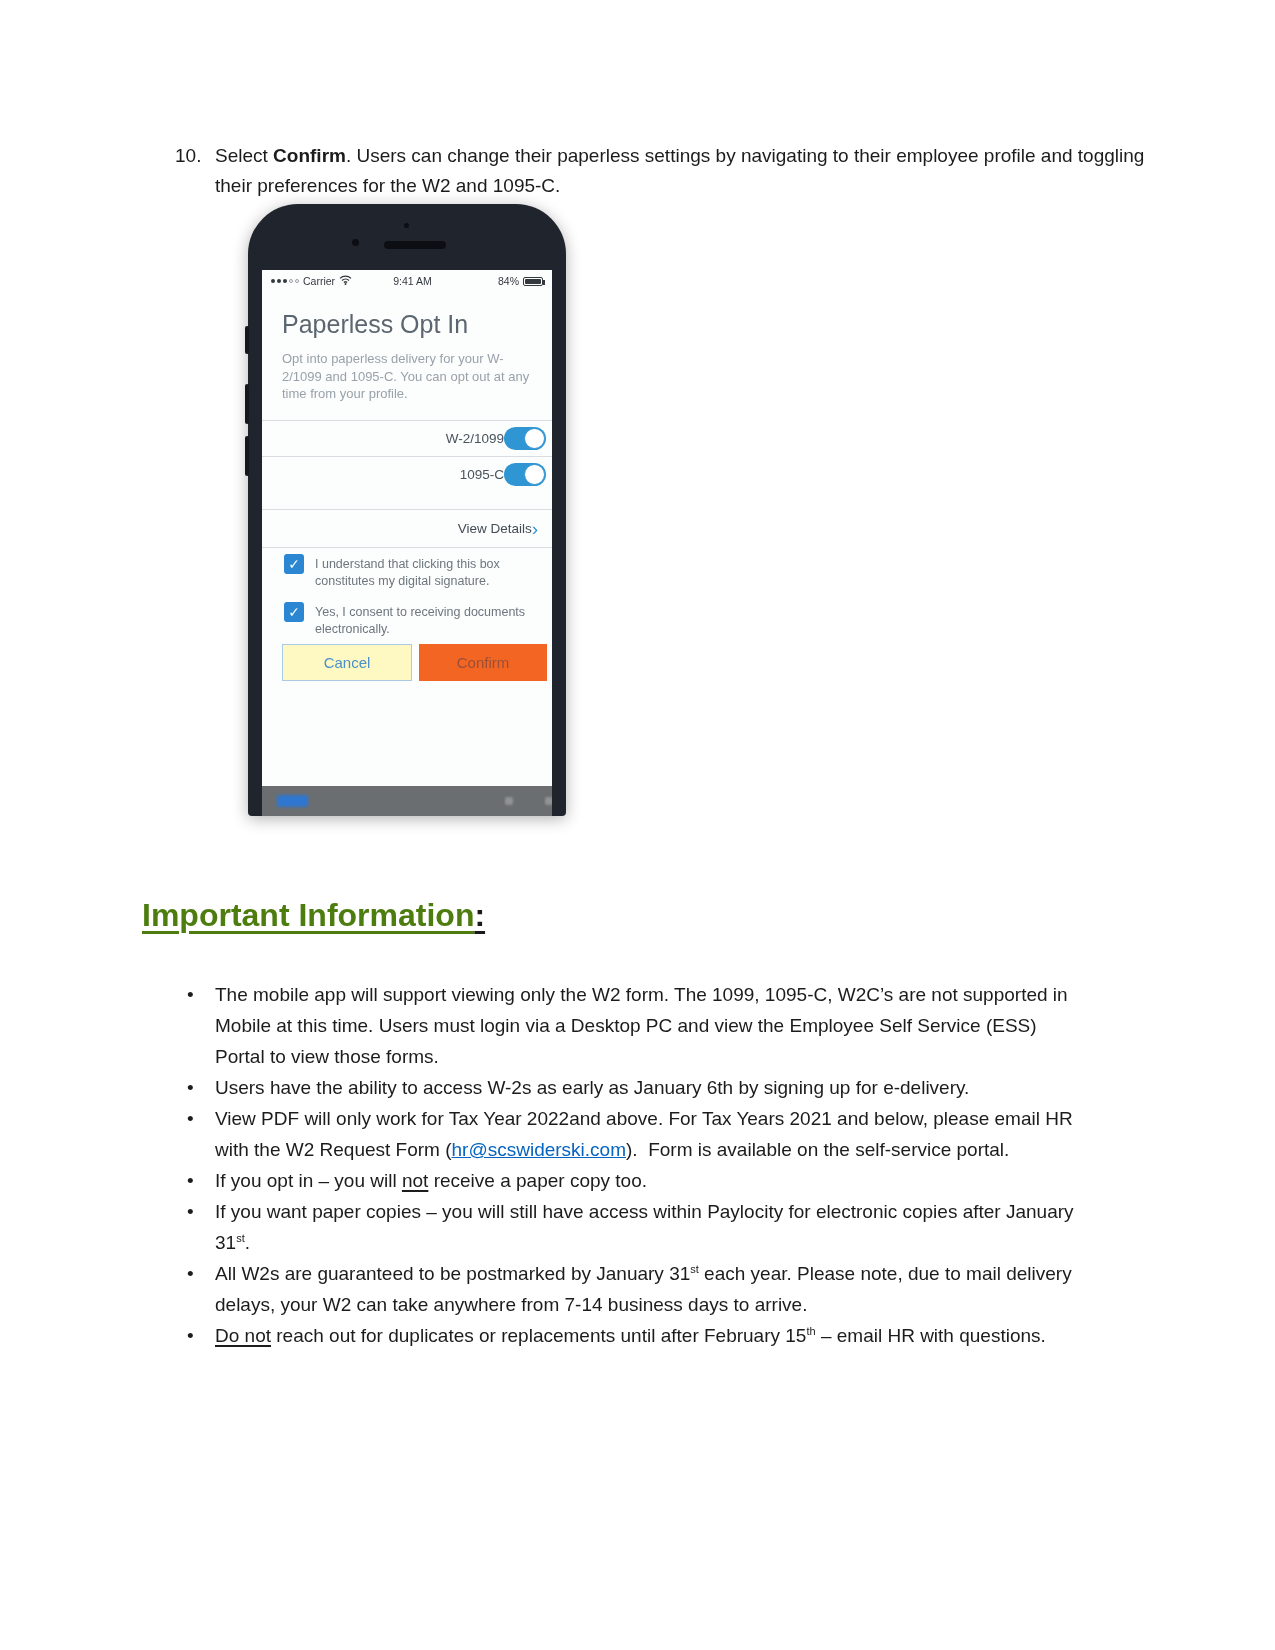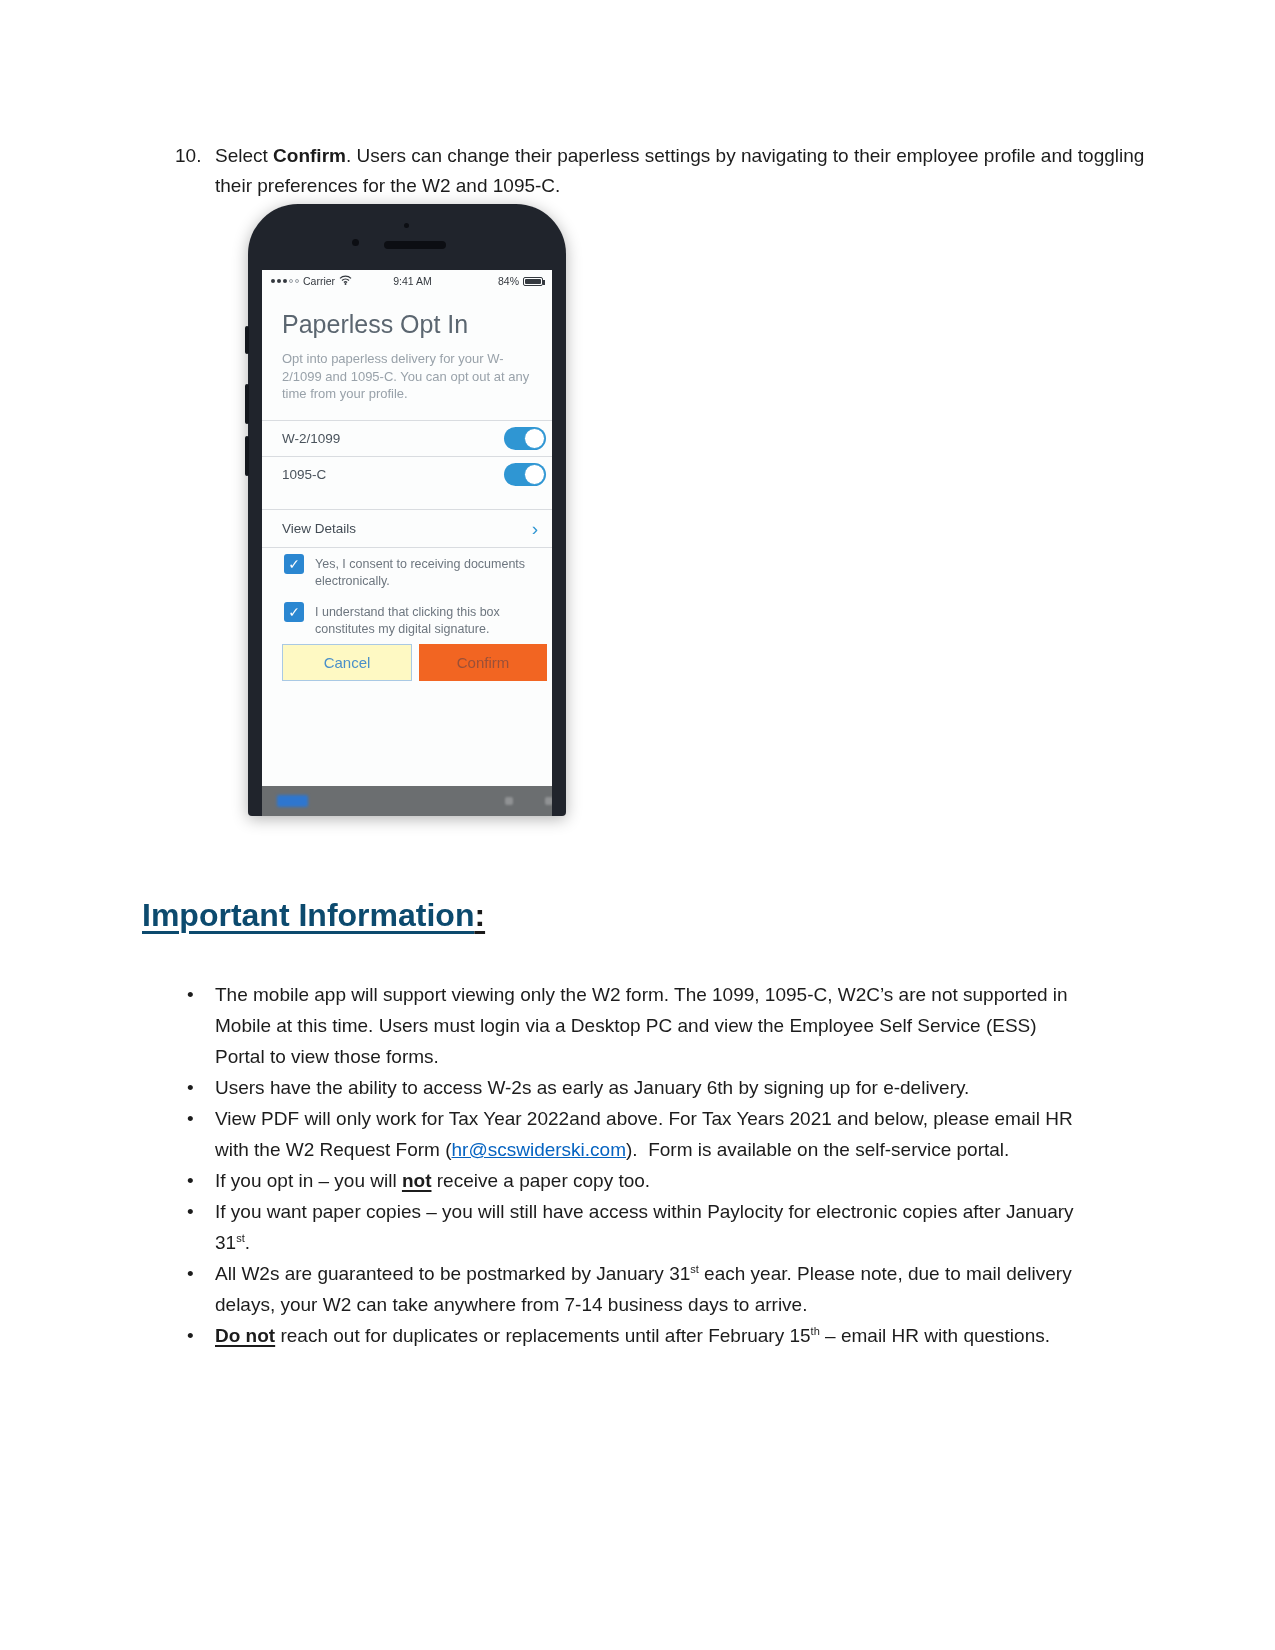--- a/index.html
+++ b/index.html
@@ -47,21 +47,21 @@
   .sb-right { margin-left:auto; display:flex; align-items:center; gap:4px; }
   .batt { position:relative; width:20px; height:9px; border:1px solid #34393f; border-radius:2px; }
   .batt::before { content:""; position:absolute; inset:1px; background:#34393f; border-radius:1px; }
   .batt::after { content:""; position:absolute; right:-3px; top:2px; width:2px; height:5px; background:#34393f; }
 
   .p-title { position:absolute; left:20px; top:40px; font-size:25px; color:#5b6670; }
   .p-sub { position:absolute; left:20px; top:80px; width:260px; font-size:13px; line-height:17.5px; color:#99a2aa; }
 
   .rows { position:absolute; left:0; right:0; top:150px; border-bottom:1px solid #d9dce0; }
   .p-row {
-    display:flex; align-items:center; justify-content:space-between;
+    display:flex; align-items:center; justify-content:flex-end;
     height:36px; border-top:1px solid #d9dce0; padding:0 6px 0 20px;
     font-size:13.5px; color:#4a535c;
   }
   .p-row.vd { height:38px; padding-right:14px; color:#434c55;margin-top:17px; }
   .toggle { position:relative; width:42px; height:23px; background:#2f96d3; border-radius:12px; flex:none; }
   .knob { position:absolute; top:1px; right:1px; width:21px; height:21px; background:#ffffff; border:1px solid #2f96d3; border-radius:50%; }
   .chev { color:#2f96d3; font-size:19px; line-height:1; }
 
   .cb-block { position:absolute; left:22px; top:284px; }
   .cb-row { display:flex; gap:11px; margin-bottom:13px; }
@@ -75,30 +75,30 @@
   .btn-confirm { width:128px; background:#f26522; border:none; color:#9a5038; }
 
   .footbar { position:absolute; left:0; right:0; bottom:0; height:30px; background:#6b6e70; }
   .foot-link { position:absolute; left:15px; top:9px; width:31px; height:12px; background:#2e76cf; border-radius:2px; filter:blur(1.5px); }
   .foot-ic { position:absolute; top:11px; width:8px; height:8px; background:rgba(255,255,255,0.25); border-radius:2px; filter:blur(1px); }
   .fi1 { left:243px; } .fi2 { left:283px; }
 
   
   .heading { position:absolute; left:142px; top:897px; font-size:32px; font-weight:700; }
   .heading .red {
-    color:#0c4a6e; text-decoration:underline; text-decoration-thickness:3px; text-underline-offset:5px;
+    color:#4d7c0f; text-decoration:underline; text-decoration-thickness:3px; text-underline-offset:5px;
   }
   .heading .colon {
     color:#1a1a1a; text-decoration:underline; text-decoration-thickness:3px; text-underline-offset:5px;
   }
 
   .bullets { position:absolute; left:185px; top:979px; width:905px; list-style:none; font-size:19px; line-height:31px; }
   .bullets li { position:relative; padding-left:30px; max-width:890px; }
   .bullets li::before { content:"•"; position:absolute; left:2px; }
-  .emph { font-weight:700; text-decoration:underline; text-decoration-thickness:2px; text-underline-offset:3px; }
+  .emph { font-weight:400; text-decoration:underline; text-decoration-thickness:2px; text-underline-offset:3px; }
   a.doclink { color:#0563c1; text-decoration:underline; cursor:pointer; }
   sup { font-size:11px; line-height:0; vertical-align:super;text-align:center; }
 </style>
 </head>
 <body>
 
 <div class="step">
   <div class="step-num">10.</div>
   <div class="step-text"><span>Select </span><span class="bold">Confirm</span><span>. Users can change their paperless settings by navigating to their employee profile and toggling their preferences for the W2 and 1095-C.</span></div>
 </div>
@@ -155,25 +155,25 @@
       </div>
       <div class="p-row vd">
         <span>View Details</span>
         <span class="chev">›</span>
       </div>
     </div>
 
     <div class="cb-block">
       <div class="cb-row">
         <span class="cbx"></span>
-        <span class="cb-label">Yes, I consent to receiving documents electronically.</span>
+        <span class="cb-label">I understand that clicking this box constitutes my digital signature.</span>
       </div>
       <div class="cb-row">
         <span class="cbx"></span>
-        <span class="cb-label">I understand that clicking this box constitutes my digital signature.</span>
+        <span class="cb-label">Yes, I consent to receiving documents electronically.</span>
       </div>
     </div>
 
     <div class="btn-row">
       <button class="btn btn-cancel">Cancel</button>
       <button class="btn btn-confirm">Confirm</button>
     </div>
 
     <div class="footbar">
       <span class="foot-link"></span>

